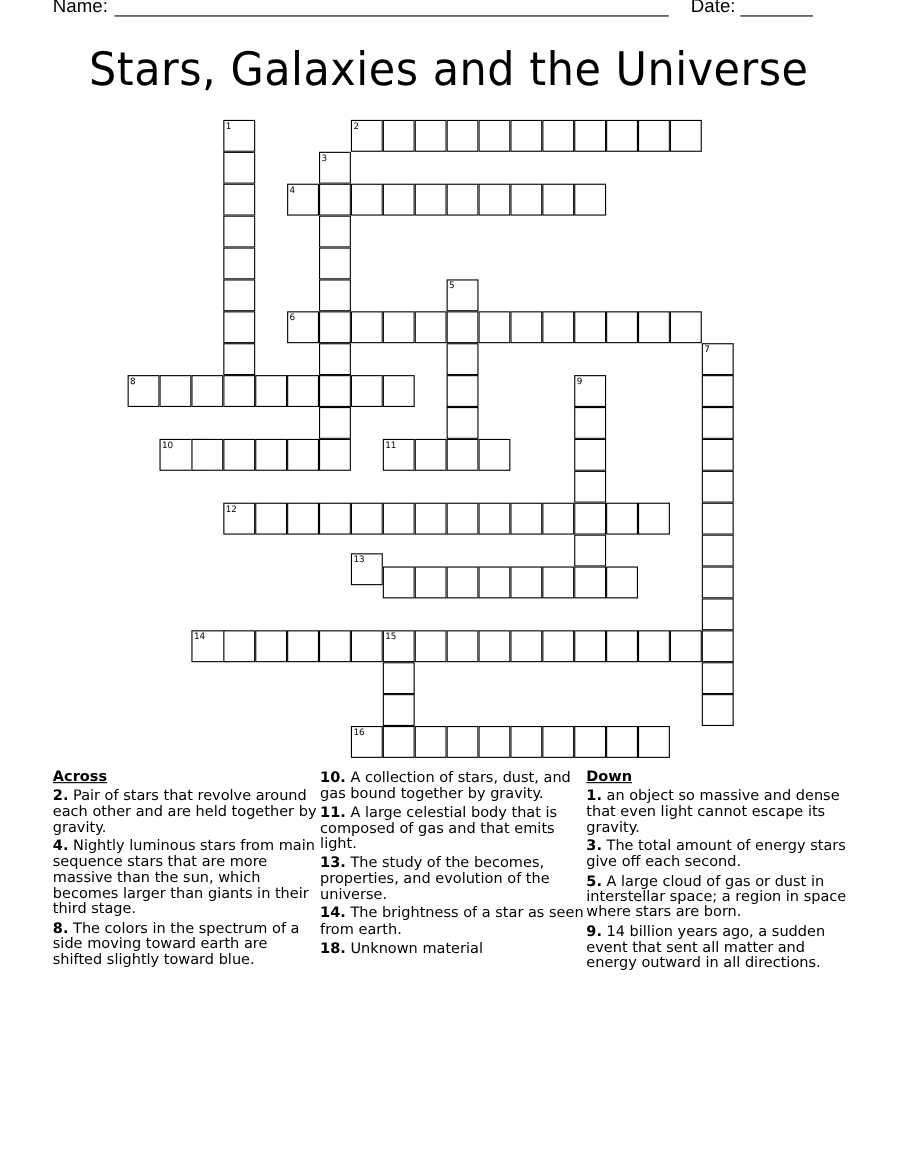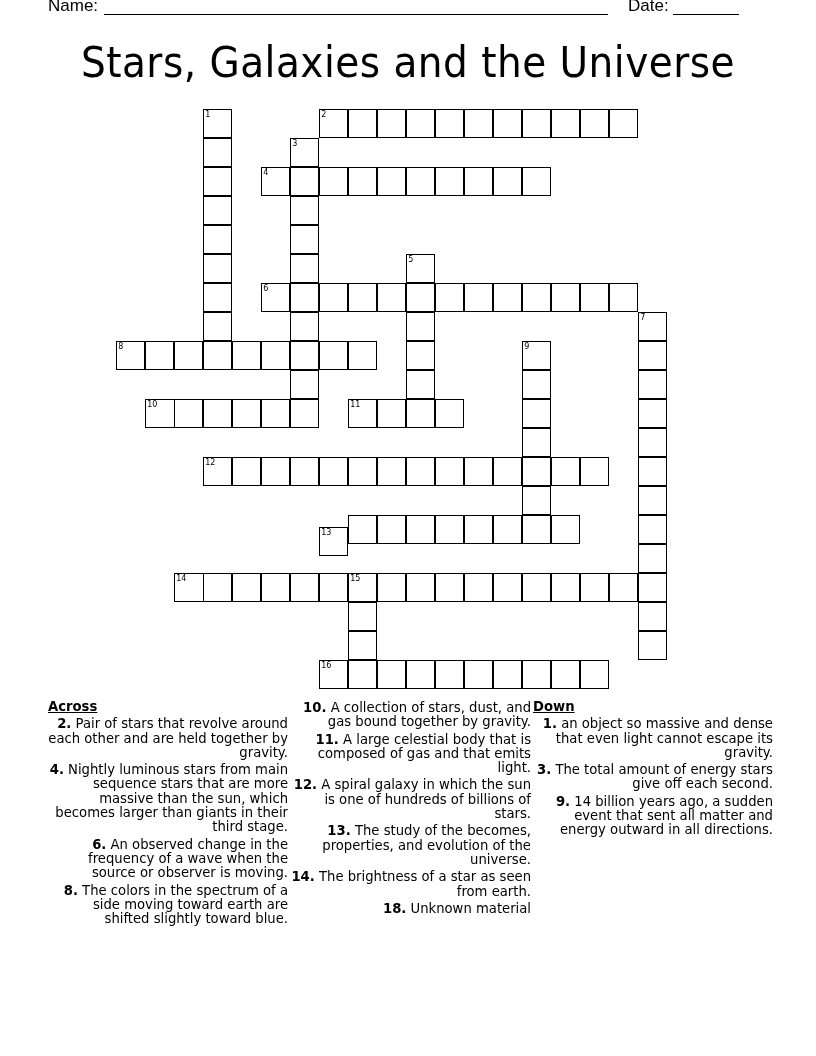--- a/index.html
+++ b/index.html
@@ -21,21 +21,21 @@
     .cell {
       position: absolute; width: 29px; height: 29px; box-sizing: border-box;
       border: 1.5px solid #000; background: #fff; margin-left: -0.75px; margin-top: -0.75px;
     }
     .cell .num {
       position: absolute; left: 1px; top: 0px;
       font-family: "DejaVu Sans", sans-serif; font-size: 8px; line-height: 9px;
     }
     .clues { position: absolute; top: 700px; font-family: "DejaVu Sans", sans-serif; font-size: 13.2px; line-height: 14.3px; }
     .clues .heading { font-weight: bold; text-decoration: underline; margin-bottom: 3px; }
-    .clue { margin-bottom: 3px; text-align: right; }
+    .clue { margin-bottom: 3px; }
     .clue b { font-weight: bold; }
     #col-across-1 { left: 48px; width: 240px; }
     #col-across-2 { left: 291px; width: 240px; top: 701px; }
     #col-down { left: 533px; width: 240px; }
   </style>
 </head>
 <body>
 
 <div class="header-line">
   <span class="name-label">Name:</span>
@@ -167,21 +167,21 @@
     <div class="cell" style="left: 174px; top: 348px;"></div>
     <div class="cell" style="left: 203px; top: 348px;"></div>
     <div class="cell" style="left: 232px; top: 348px;"></div>
     <div class="cell" style="left: 261px; top: 348px;"></div>
     <div class="cell" style="left: 290px; top: 348px;"></div>
     <div class="cell" style="left: 319px; top: 348px;"></div>
     <div class="cell" style="left: 348px; top: 348px;"></div>
     <div class="cell" style="left: 377px; top: 348px;"></div>
     <div class="cell" style="left: 435px; top: 348px;"></div>
     <div class="cell" style="left: 464px; top: 348px;"></div>
-    <div class="cell" style="left: 203px; top: 418px;">
+    <div class="cell" style="left: 203px; top: 394px;">
       <span class="num">13</span>
     </div>
     <div class="cell" style="left: 232px; top: 406px;"></div>
     <div class="cell" style="left: 261px; top: 406px;"></div>
     <div class="cell" style="left: 290px; top: 406px;"></div>
     <div class="cell" style="left: 319px; top: 406px;"></div>
     <div class="cell" style="left: 348px; top: 406px;"></div>
     <div class="cell" style="left: 377px; top: 406px;"></div>
     <div class="cell" style="left: 435px; top: 406px;"></div>
     <div class="cell" style="left: 58px; top: 464px; padding-left: 32px;">
@@ -217,31 +217,30 @@
     <div class="cell" style="left: 377px; top: 551px;"></div>
     <div class="cell" style="left: 406px; top: 551px;"></div>
     <div class="cell" style="left: 435px; top: 551px;"></div>
     <div class="cell" style="left: 464px; top: 551px;"></div>
   </div>
 
 <div class="clues" id="col-across-1">
   <div class="heading">Across</div>
   <div class="clue"><b>2.</b> <span>Pair of stars that revolve around each other and are held together by gravity.</span></div>
   <div class="clue"><b>4.</b> <span>Nightly luminous stars from main sequence stars that are more massive than the sun, which becomes larger than giants in their third stage.</span></div>
-  <div class="clue"><b>6.</b> <span>An observed change in the frequency of a wave when the source or observer is moving.</span></div>
   <div class="clue"><b>8.</b> <span>The colors in the spectrum of a side moving toward earth are shifted slightly toward blue.</span></div>
 </div>
 
 <div class="clues" id="col-across-2">
   <div class="clue"><b>10.</b> <span>A collection of stars, dust, and gas bound together by gravity.</span></div>
   <div class="clue"><b>11.</b> <span>A large celestial body that is composed of gas and that emits light.</span></div>
-  <div class="clue"><b>12.</b> <span>A spiral galaxy in which the sun is one of hundreds of billions of stars.</span></div>
   <div class="clue"><b>13.</b> <span>The study of the becomes, properties, and evolution of the universe.</span></div>
   <div class="clue"><b>14.</b> <span>The brightness of a star as seen from earth.</span></div>
   <div class="clue"><b>18.</b> <span>Unknown material</span></div>
 </div>
 
 <div class="clues" id="col-down">
   <div class="heading">Down</div>
   <div class="clue"><b>1.</b> <span>an object so massive and dense that even light cannot escape its gravity.</span></div>
   <div class="clue"><b>3.</b> <span>The total amount of energy stars give off each second.</span></div>
+  <div class="clue"><b>5.</b> <span>A large cloud of gas or dust in interstellar space; a region in space where stars are born.</span></div>
   <div class="clue"><b>9.</b> <span>14 billion years ago, a sudden event that sent all matter and energy outward in all directions.</span></div>
 </div>
 
 </body></html>

